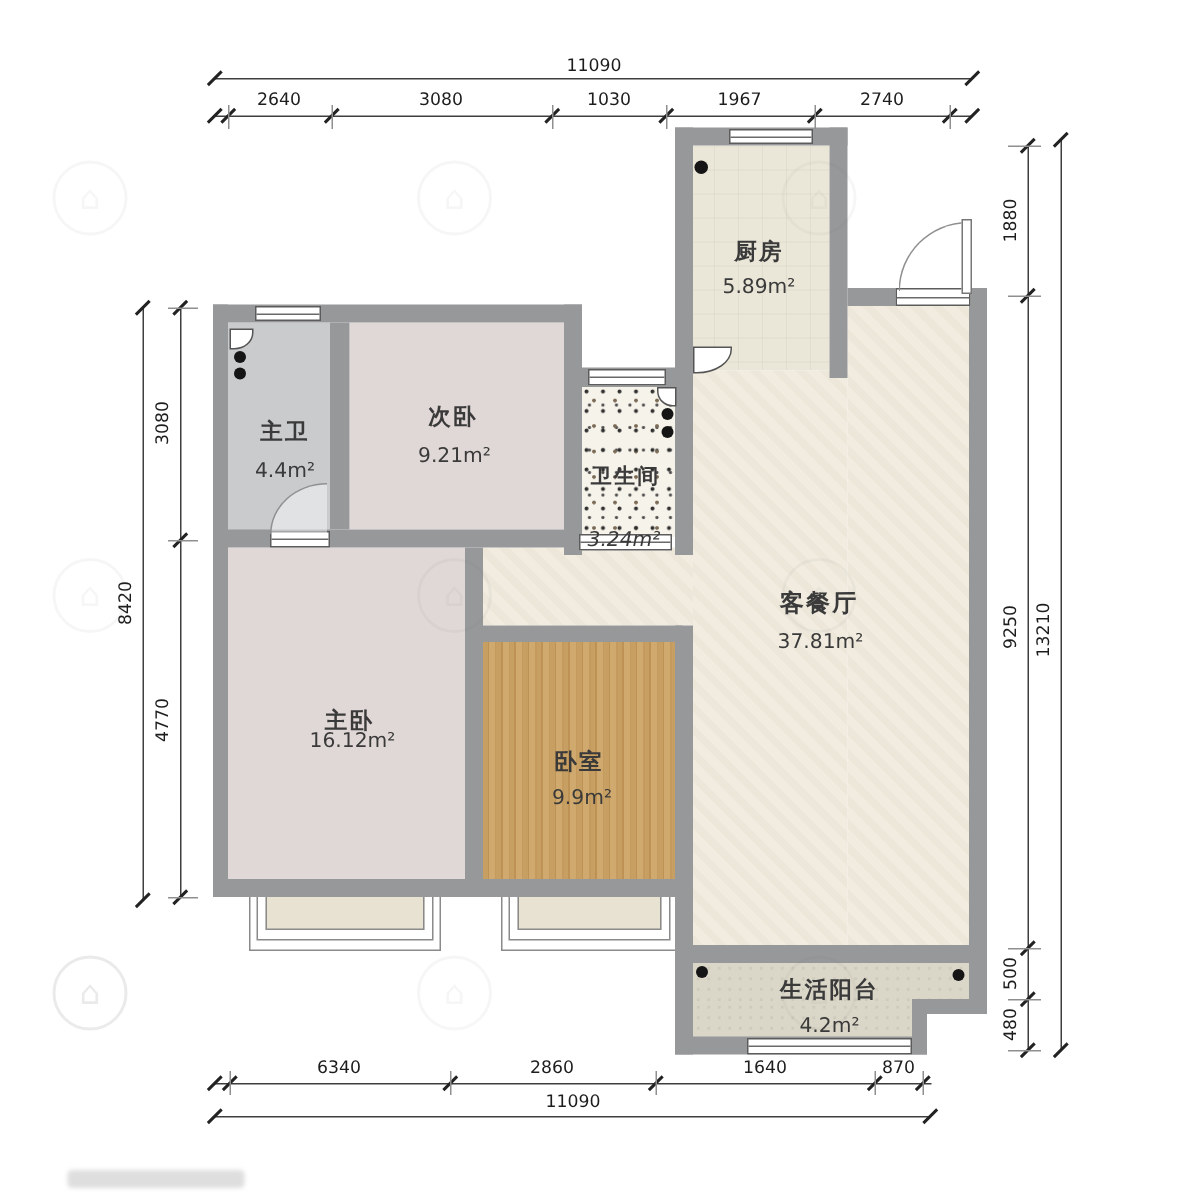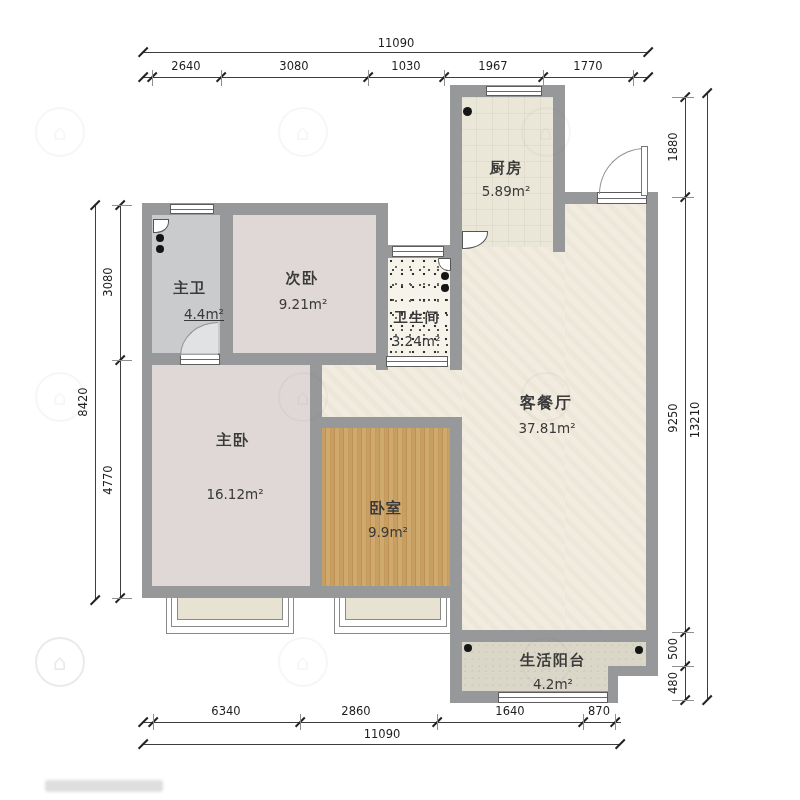--- a/index.html
+++ b/index.html
@@ -128,28 +128,28 @@
   <div class="dot" style="left:156px;top:245px;width:8px;height:8px;"></div>
   <div class="fix" style="left:438px;top:258px;width:13px;height:13px;border-bottom-left-radius:80% 80%;"></div>
   <div class="dot" style="left:441px;top:272px;width:8px;height:8px;"></div>
   <div class="dot" style="left:441px;top:284px;width:8px;height:8px;"></div>
   <div class="dot" style="left:464px;top:644px;width:8px;height:8px;"></div>
   <div class="dot" style="left:635px;top:646px;width:8px;height:8px;"></div>
 
   <div class="rname" style="left:506px;top:168px;">厨房</div>
   <div class="rarea" style="left:506px;top:191px;">5.89m²</div>
   <div class="rname" style="left:190px;top:288px;">主卫</div>
-  <div class="rarea" style="left:204px;top:314px;text-decoration:underline;">4.4m²</div>
+  <div class="rarea" style="left:190px;top:314px;">4.4m²</div>
   <div class="rname" style="left:302px;top:278px;">次卧</div>
   <div class="rarea" style="left:303px;top:304px;">9.21m²</div>
   <div class="rname" style="left:417px;top:318px;font-size:14px;">卫生间</div>
-  <div class="rarea" style="left:416px;top:341px;">3.24m²</div>
+  <div class="rarea" style="left:416px;top:360px;font-style:italic;">3.24m²</div>
   <div class="rname" style="left:546px;top:403px;font-size:16px;">客餐厅</div>
   <div class="rarea" style="left:547px;top:428px;">37.81m²</div>
-  <div class="rname" style="left:233px;top:440px;">主卧</div>
+  <div class="rname" style="left:233px;top:481px;">主卧</div>
   <div class="rarea" style="left:235px;top:494px;">16.12m²</div>
   <div class="rname" style="left:386px;top:508px;">卧室</div>
   <div class="rarea" style="left:388px;top:532px;">9.9m²</div>
   <div class="rname" style="left:553px;top:660px;">生活阳台</div>
   <div class="rarea" style="left:553px;top:684px;">4.2m²</div>
 
   <div class="line" style="left:143px;top:52px;width:505px;height:1px;"></div>
   <div class="line" style="left:143px;top:77px;width:505px;height:1px;"></div>
   <div class="tick" style="left:143px;top:52px;"></div>
     <div class="tick" style="left:648px;top:52px;"></div>
@@ -165,39 +165,39 @@
   <div class="stub" style="left:221px;top:70px;width:1px;height:16px;"></div>
   <div class="stub" style="left:368px;top:70px;width:1px;height:16px;"></div>
   <div class="stub" style="left:444px;top:70px;width:1px;height:16px;"></div>
   <div class="stub" style="left:543px;top:70px;width:1px;height:16px;"></div>
   <div class="stub" style="left:633px;top:70px;width:1px;height:16px;"></div>
   <div class="dim" style="left:396px;top:43px;">11090</div>
   <div class="dim" style="left:186px;top:66px;">2640</div>
   <div class="dim" style="left:294px;top:66px;">3080</div>
   <div class="dim" style="left:406px;top:66px;">1030</div>
   <div class="dim" style="left:493px;top:66px;">1967</div>
-  <div class="dim" style="left:588px;top:66px;">1770</div>
+  <div class="dim" style="left:588px;top:66px;">2740</div>
 
   <div class="line" style="left:143px;top:722px;width:478px;height:1px;"></div>
   <div class="line" style="left:143px;top:744px;width:477px;height:1px;"></div>
   <div class="tick" style="left:143px;top:722px;"></div>
     <div class="tick" style="left:153px;top:722px;"></div>
   <div class="tick" style="left:300px;top:722px;"></div>
     <div class="tick" style="left:437px;top:722px;"></div>
   <div class="tick" style="left:583px;top:722px;"></div>
     <div class="tick" style="left:615px;top:722px;"></div>
   <div class="tick" style="left:143px;top:744px;"></div>
     <div class="tick" style="left:620px;top:744px;"></div>
   <div class="stub" style="left:153px;top:714px;width:1px;height:16px;"></div>
   <div class="stub" style="left:300px;top:714px;width:1px;height:16px;"></div>
   <div class="stub" style="left:437px;top:714px;width:1px;height:16px;"></div>
   <div class="stub" style="left:583px;top:714px;width:1px;height:16px;"></div>
   <div class="stub" style="left:615px;top:714px;width:1px;height:16px;"></div>
   <div class="dim" style="left:226px;top:711px;">6340</div>
-  <div class="dim" style="left:356px;top:711px;">2860</div>
+  <div class="dim" style="left:368px;top:711px;">2860</div>
   <div class="dim" style="left:510px;top:711px;">1640</div>
   <div class="dim" style="left:599px;top:711px;">870</div>
   <div class="dim" style="left:382px;top:734px;">11090</div>
 
   <div class="line" style="left:95px;top:205px;width:1px;height:395px;"></div>
   <div class="line" style="left:120px;top:205px;width:1px;height:393px;"></div>
   <div class="tick" style="left:95px;top:205px;"></div>
     <div class="tick" style="left:95px;top:600px;"></div>
   <div class="tick" style="left:120px;top:205px;"></div>
     <div class="tick" style="left:120px;top:360px;"></div>

